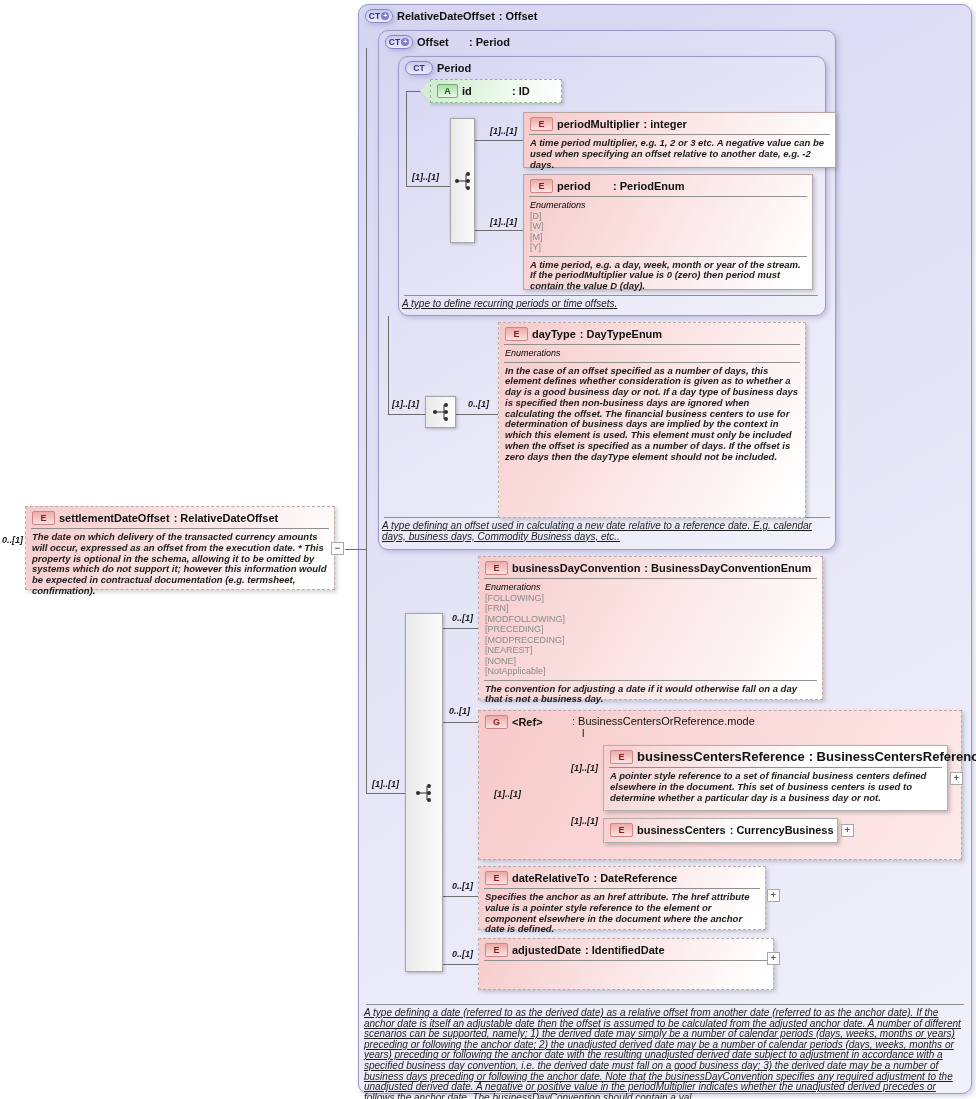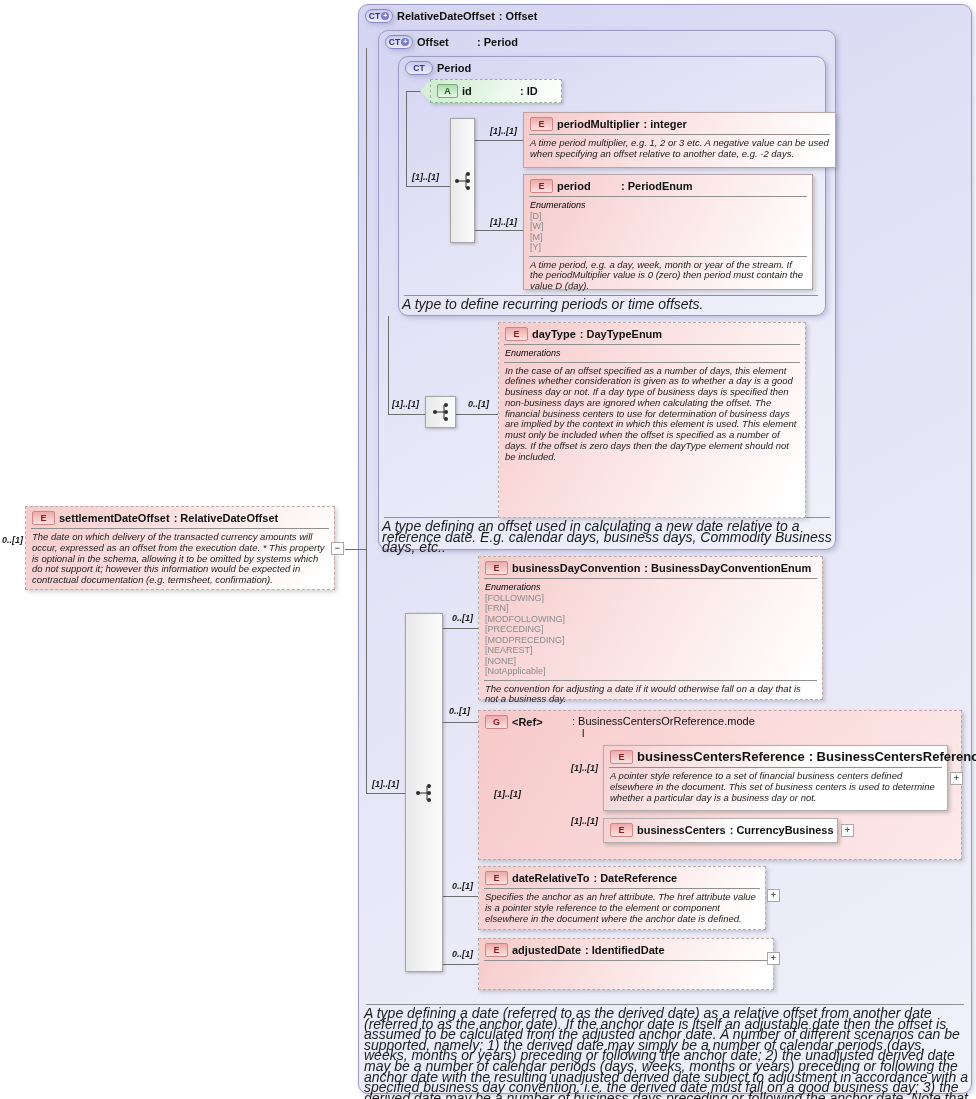--- a/index.html
+++ b/index.html
@@ -17,35 +17,35 @@
   .badge.e{width:23px;height:14px;border:1px solid #cf8585;border-radius:2px;background:linear-gradient(180deg,#eda9a9,#fae2e2);color:#8b1d1d;font-size:9px;}
   .badge.a{width:21px;height:14px;border:1px solid #7aa87a;border-radius:2px;background:linear-gradient(180deg,#abdcab,#e8f8e8);color:#1d5c1d;font-size:9px;}
   .badge.ct{width:28px;height:14px;border:1px solid #8787c6;border-radius:7px;background:linear-gradient(180deg,#c8c8ee,#ececfa);color:#323286;font-size:8.5px;gap:1px;}
   .pc{display:inline-block;width:8px;height:8px;border-radius:50%;background:#7d7dca;color:#fff;font:bold 7px/8px "Liberation Sans",sans-serif;text-align:center;}
   .title{font-weight:bold;font-size:11px;color:#101010;white-space:nowrap;line-height:14px;}
   .title .nm{display:inline-block;}
   .pad50 .nm{min-width:50px;}
   .pad52 .nm{min-width:52px;}
   .pad56 .nm{min-width:56px;}
   .title .tp{margin-left:4px;}
-  .pad50 .tp,.pad52 .tp,.pad56 .tp{margin-left:8px;}
+  .pad50 .tp,.pad52 .tp,.pad56 .tp{margin-left:0;}
   .small-title{font-size:13px;}
   .reftype{font-weight:normal;font-size:11px;color:#101010;line-height:12px;}
   .reftype .l2{padding-left:10px;}
   .sep{border-top:1px solid #8f8f8f;margin:1px 5px 0 5px;}
-  .doc{font-style:italic;font-size:9.5px;line-height:10.8px;color:#1c1c1c;padding:3px 6px 3px 6px;}
+  .doc{font-style:italic;font-size:9.5px;line-height:10.8px;color:#1c1c1c;padding:3px 6px 3px 6px;font-weight:bold;}
   .enums{display:flex;padding:3px 0 2px 6px;font-size:9px;line-height:10.5px;flex-direction:column;}
   .enums .elabel{font-style:italic;color:#000;width:64px;flex:none;}
   .enums .evals{color:#8a8a8a;}
   .card{position:absolute;font-style:italic;font-weight:bold;font-size:9px;color:#161616;white-space:nowrap;}
   .hline{position:absolute;height:1px;background:#6e6e6e;}
   .vline{position:absolute;width:1px;background:#6e6e6e;}
   .connbox{position:absolute;box-sizing:border-box;border:1px solid #a6a6a6;background:linear-gradient(90deg,#e9e9e9,#fbfbfb);box-shadow:1px 1px 3px rgba(0,0,0,.25);display:flex;align-items:center;justify-content:center;}
   .pmbox{position:absolute;box-sizing:border-box;width:13px;height:13px;border:1px solid #a8a8a8;background:#fcfcfc;color:#5a5a5a;font:bold 9px/11px "Liberation Sans",sans-serif;text-align:center;}
-  .ftext{position:absolute;font-style:italic;font-size:14px;line-height:10.6px;color:#1c1c1c;}
+  .ftext{position:absolute;font-style:italic;font-size:10px;line-height:10.6px;color:#1c1c1c;text-decoration:underline;}
 </style>
 </head>
 <body>
 
 <div class="canvas">
 
   <div class="box ct" style="left:358px;top:4px;width:614px;height:1090px;">
     <div class="hdr">
       <span class="badge ct">
           <span>CT</span>

